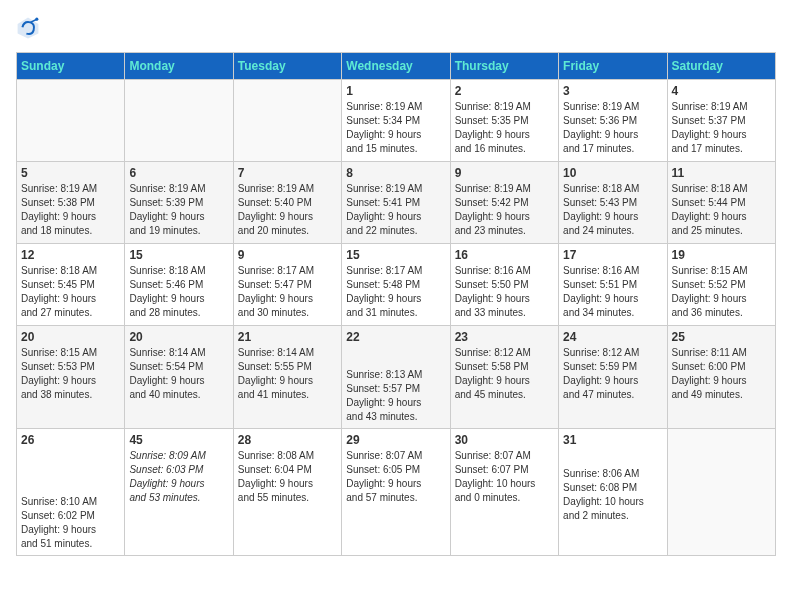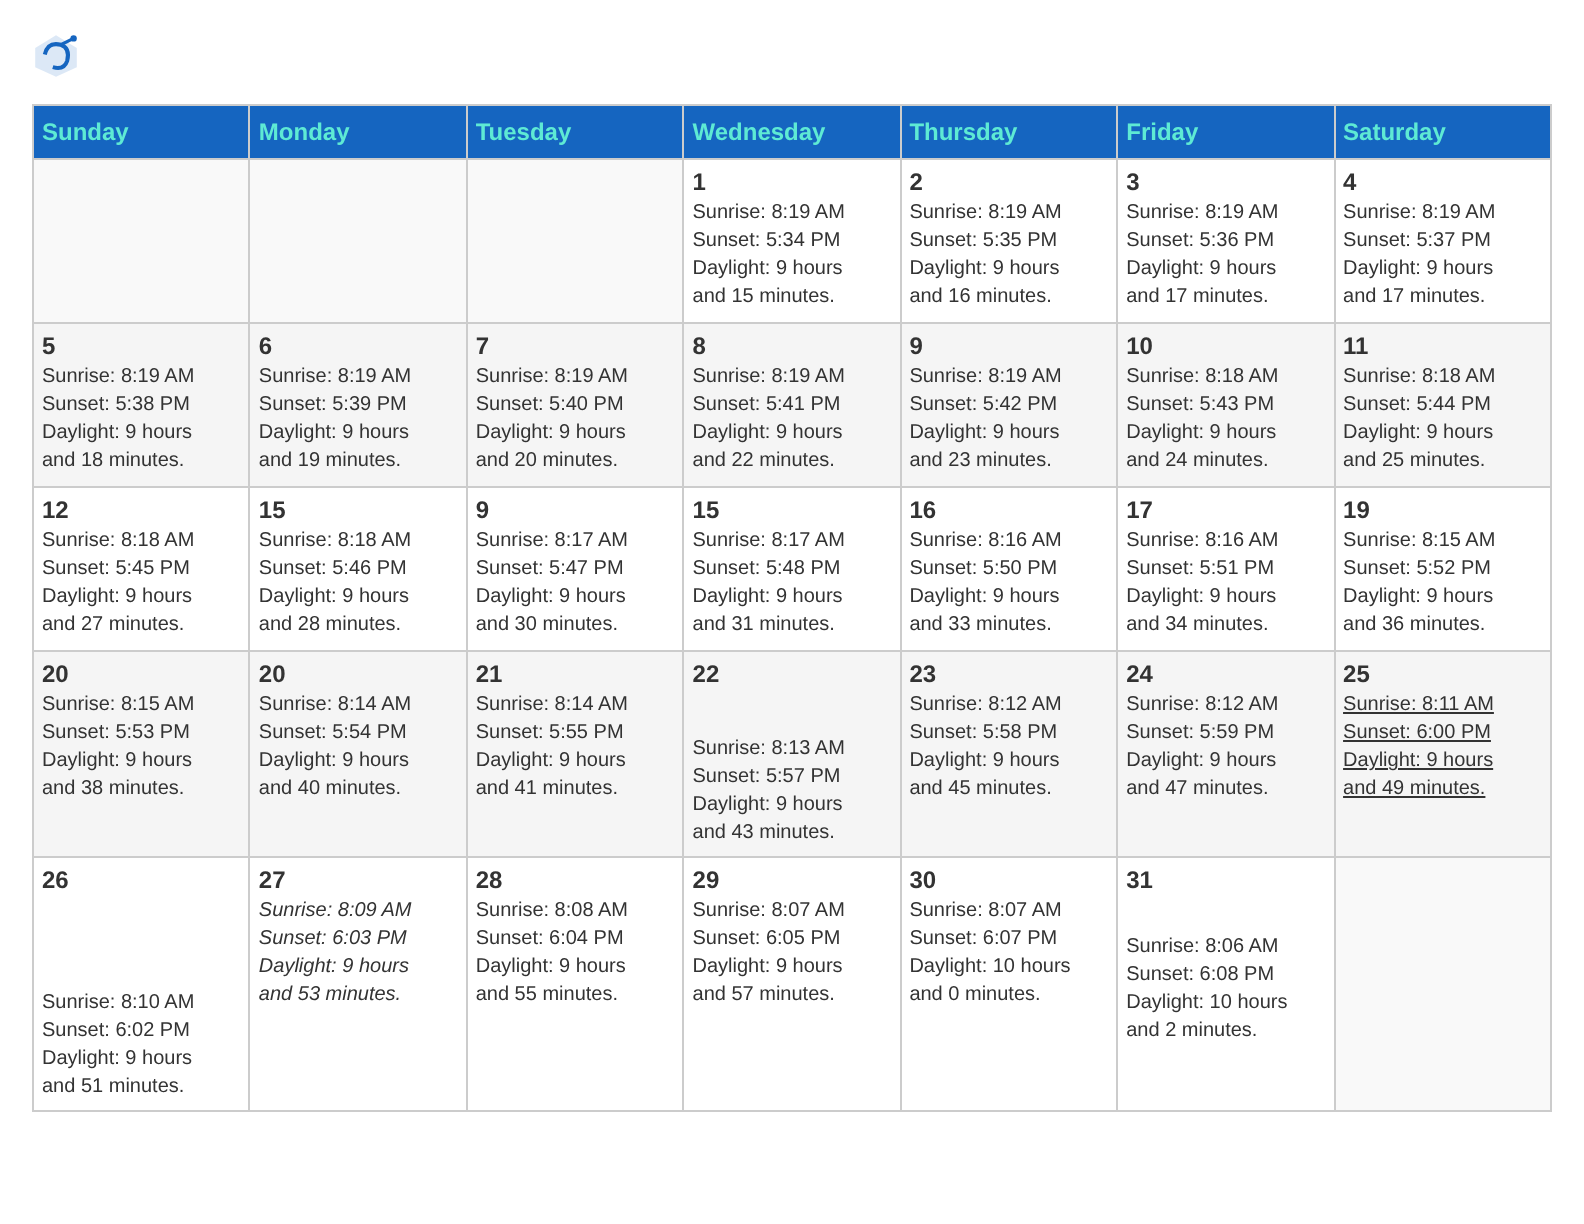--- a/index.html
+++ b/index.html
@@ -288,36 +288,36 @@
         </td>
         <td>
           <span class="day-num">24</span>
           <div class="cell-text" style="white-space: pre-line;">Sunrise: 8:12 AM
 Sunset: 5:59 PM
 Daylight: 9 hours
 and 47 minutes.</div>
         </td>
         <td>
           <span class="day-num">25</span>
-          <div class="cell-text" style="white-space: pre-line; text-decoration: underline;">Sunrise: 8:11 AM
+          <div class="cell-text" style="white-space: pre-line;">Sunrise: 8:11 AM
 Sunset: 6:00 PM
 Daylight: 9 hours
 and 49 minutes.</div>
         </td>
       </tr>
       <tr>
         <td>
           <span class="day-num">26</span>
           <div class="cell-text" style="white-space: pre-line; margin-top: 48px;">Sunrise: 8:10 AM
 Sunset: 6:02 PM
 Daylight: 9 hours
 and 51 minutes.</div>
         </td>
         <td>
-          <span class="day-num">27</span>
+          <span class="day-num">45</span>
           <div class="cell-text" style="white-space: pre-line; font-style: italic;">Sunrise: 8:09 AM
 Sunset: 6:03 PM
 Daylight: 9 hours
 and 53 minutes.</div>
         </td>
         <td>
           <span class="day-num">28</span>
           <div class="cell-text" style="white-space: pre-line;">Sunrise: 8:08 AM
 Sunset: 6:04 PM
 Daylight: 9 hours

